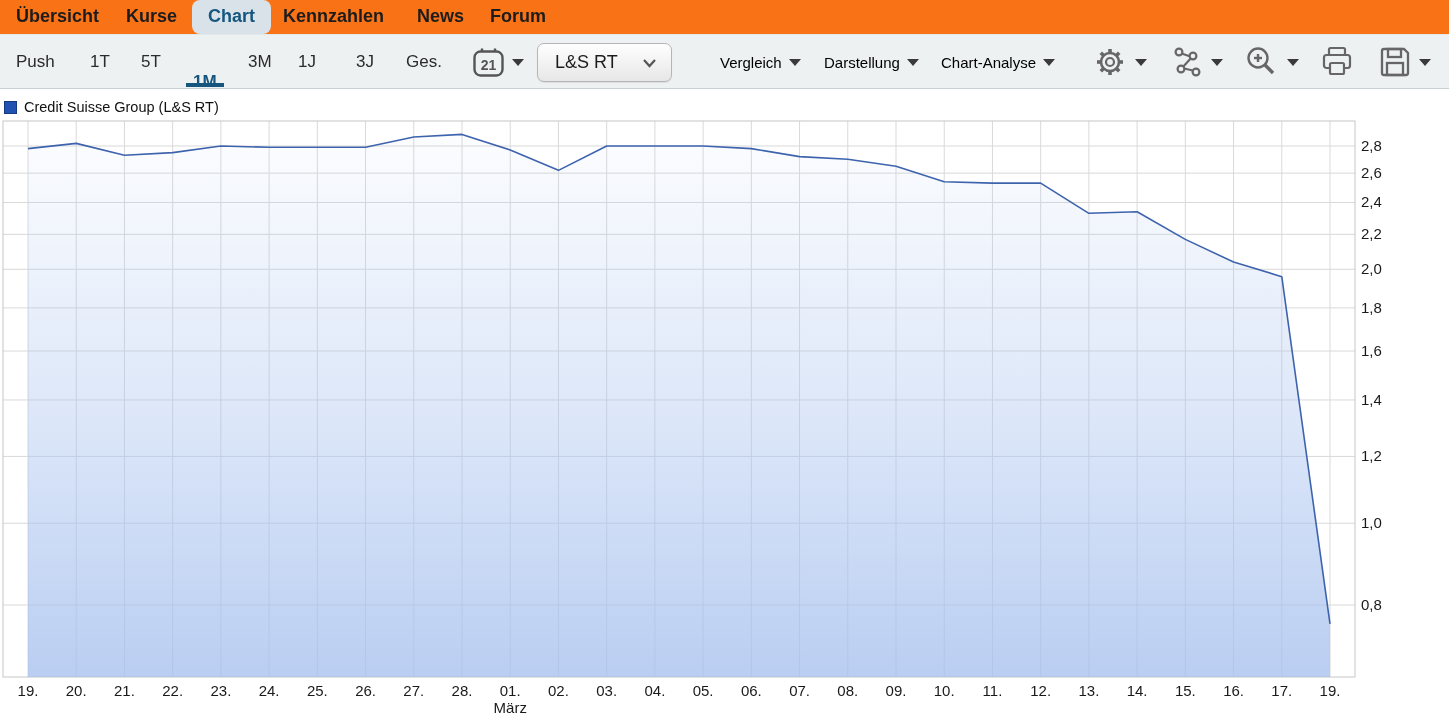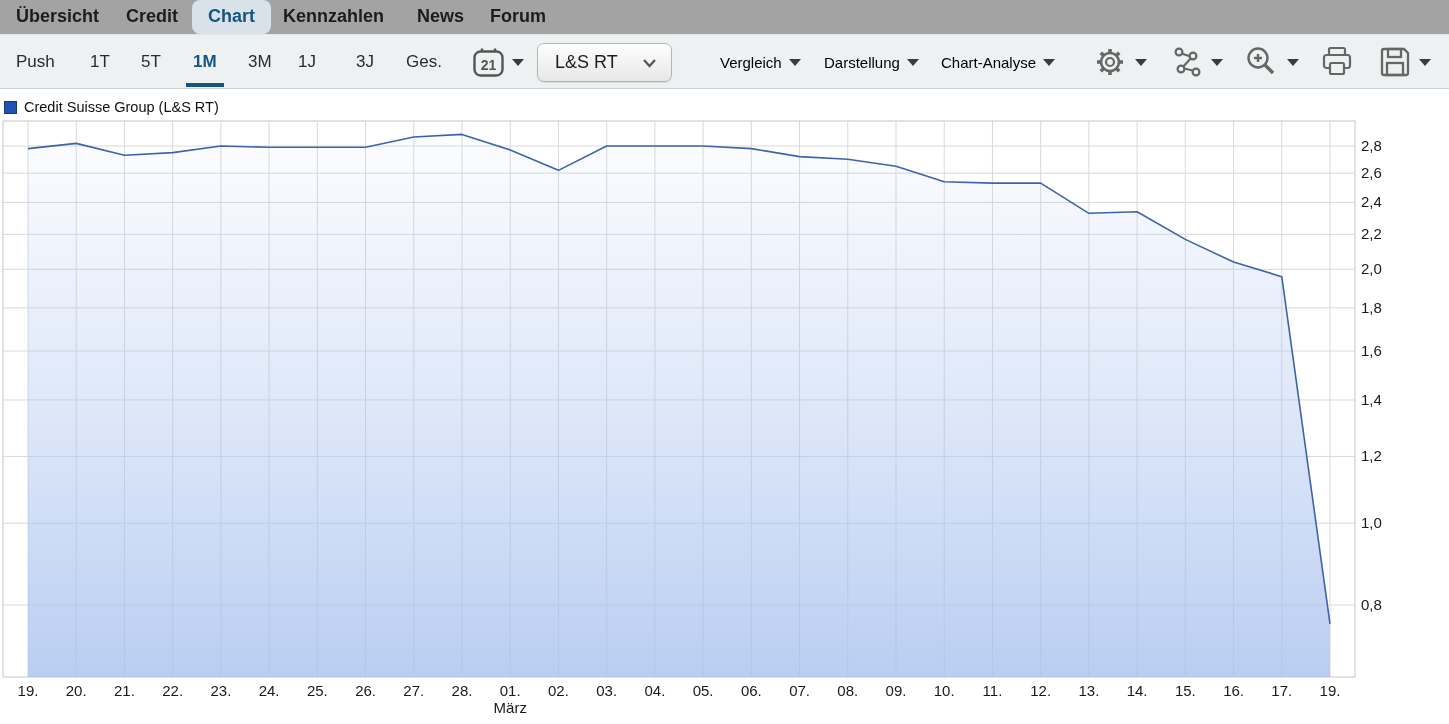--- a/index.html
+++ b/index.html
@@ -1,34 +1,34 @@
 <!DOCTYPE html>
 <html><head>
 <meta charset="utf-8">
 <style>
   * { margin:0; padding:0; box-sizing:border-box; }
   html,body { width:1449px; height:724px; background:#fff; overflow:hidden;
               font-family:"Liberation Sans", sans-serif; }
   #stage { position:relative; width:1449px; height:724px; background:#fff; }
 
   
-  .nav { position:absolute; left:0; top:0; width:100%; height:34px; background:#a3a3a3; z-index:3; }
+  .nav { position:absolute; left:0; top:0; width:100%; height:34px; background:#f97316; z-index:3; }
   .nav-item { position:absolute; top:0; height:34px; line-height:32px;
               font-size:18px; font-weight:700; color:#1c1c1c; padding:0 13px; cursor:pointer; }
   .nav-item.active { background:#d8e2e8; color:#15567e;border-radius:8px; }
   .nav-notch { position:absolute; top:34px; width:0; height:0; z-index:4;
                border-left:11px solid transparent; border-right:11px solid transparent;
                border-top:9px solid #d8e2e8; }
 
   
   .toolbar { position:absolute; left:0; top:34px; width:100%; height:55px;
              background:#eef1f2; border-top:1px solid #e3e8ea; border-bottom:1px solid #c9d1d5; z-index:3; }
   .tb-item { position:absolute; top:0; height:54px; display:flex; align-items:center;
              font-size:17px; color:#2b2b2b; cursor:pointer; white-space:nowrap; }
-  .tb-item.active-period { color:#16567e; font-weight:700; }
+  .tb-item.active-period { color:#16567e; font-weight:700;margin-top:20px; }
   .period-underline { position:absolute; left:186px; bottom:1px; width:38px; height:4px; background:#16567e; }
   .caret { display:inline-block; width:0; height:0; margin-left:7px;
            border-left:6px solid transparent; border-right:6px solid transparent;
            border-top:7px solid #3a3a3a; }
   .dd-label { font-size:15px; color:#000000; }
   .select-box { position:absolute; left:537px; top:8px; width:135px; height:39px;
                 border:1px solid #b5b5b5; border-radius:7px;
                 background:linear-gradient(#fefefe,#e7e7e7);
                 display:flex; align-items:center; justify-content:space-between;
                 padding:0 14px 0 17px; font-size:18px; color:#1c1c1c; cursor:pointer;
@@ -142,21 +142,21 @@
         <text x="1185.3333333333333" y="696">15.</text>
         <text x="1233.5555555555557" y="696">16.</text>
         <text x="1281.7777777777778" y="696">17.</text>
         <text x="1330" y="696">19.</text>
         <text x="510.22222222222223" y="713">März</text>
       </g>
     </svg>
 
   <div class="nav">
     <div class="nav-item" style="left:3px">Übersicht</div>
-    <div class="nav-item" style="left:113px">Credit</div>
+    <div class="nav-item" style="left:113px">Kurse</div>
     <div class="nav-item active" style="left:192px;width:79px;text-align:center">Chart</div>
     <div class="nav-item" style="left:270px">Kennzahlen</div>
     <div class="nav-item" style="left:404px">News</div>
     <div class="nav-item" style="left:477px">Forum</div>
     <div class="nav-notch" style="left:220px"></div>
   </div>
 
   <div class="toolbar">
     <div class="tb-item" style="left:16px">Push</div>
     <div class="tb-item" style="left:90px">1T</div>

